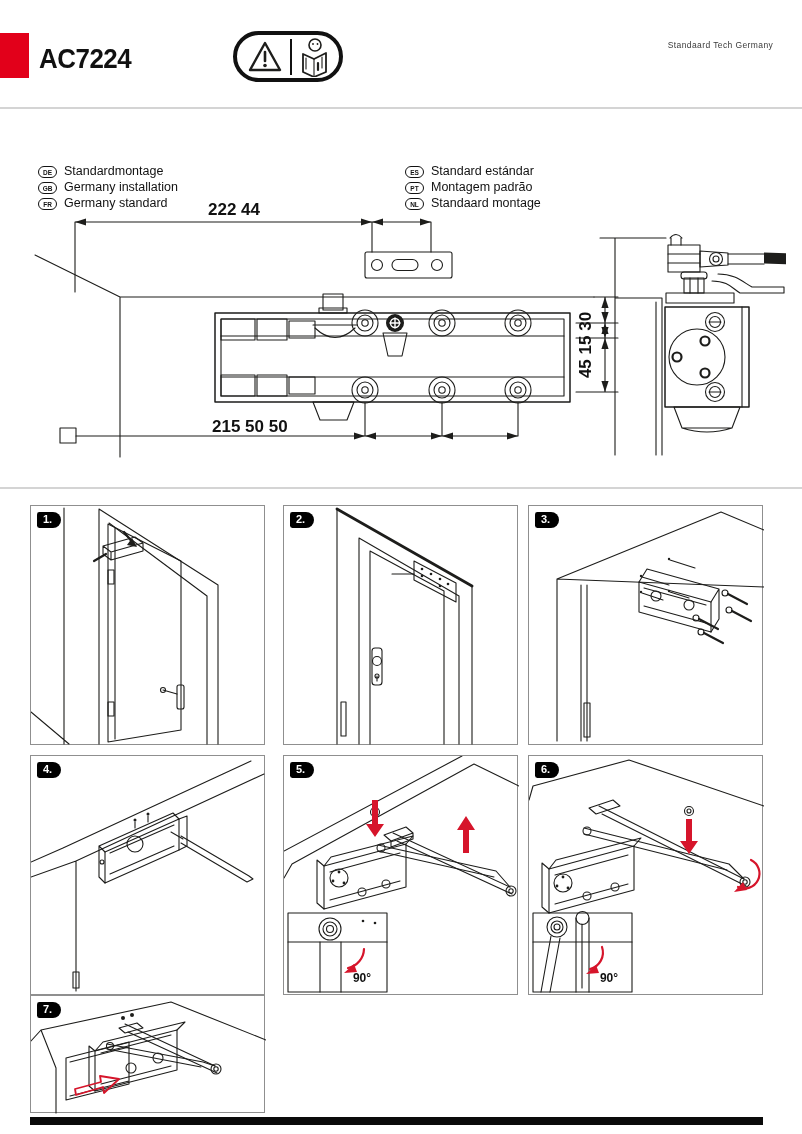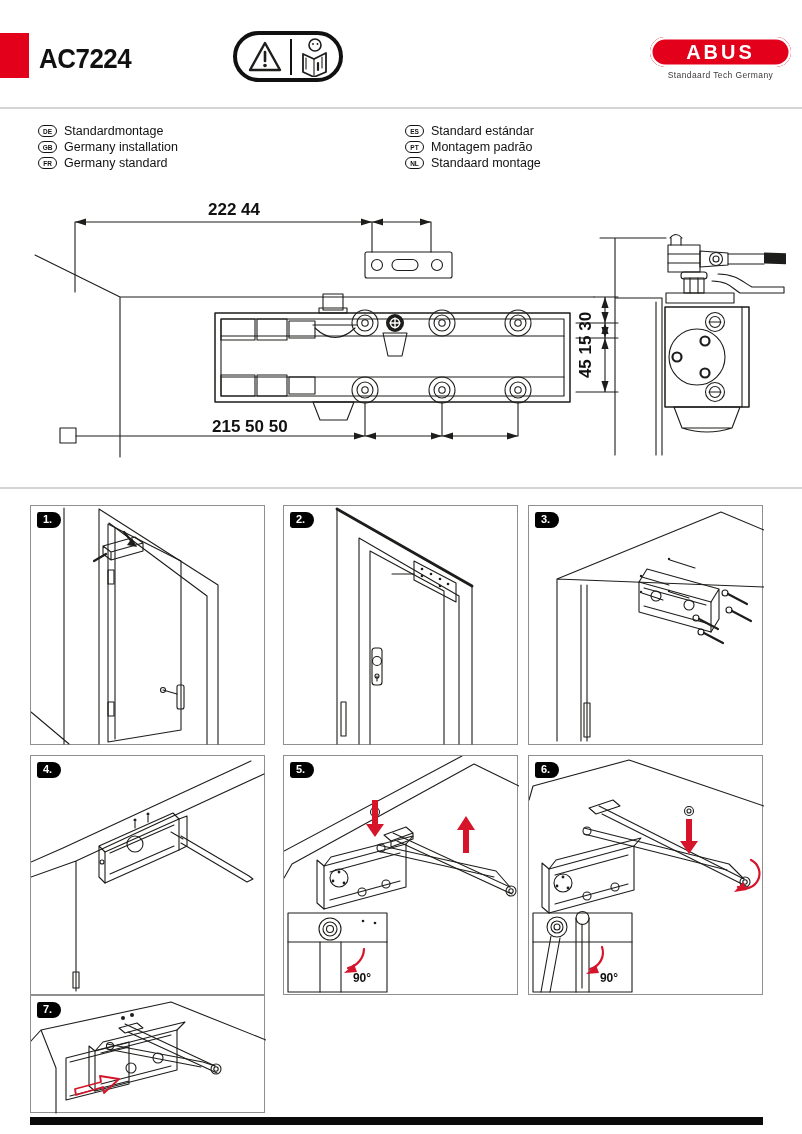--- a/index.html
+++ b/index.html
@@ -17,21 +17,21 @@
   .pill-divider{width:2.5px;height:36px;background:#111;}
   .logo-wrap{left:650px;top:37px;width:141px;text-align:center;}
   .logo-oval{width:141px;height:30px;background:var(--abus);border-radius:15px;
              box-shadow:inset 0 0 0 2.5px #fff, inset 0 0 0 4px var(--abus);
              display:flex;align-items:center;justify-content:center;}
   .logo-text{color:#fff;font-weight:bold;font-size:20px;letter-spacing:3px;transform:scaleY(1.05);}
   .logo-tagline{font-size:8.5px;color:#3a3a3a;margin-top:3px;letter-spacing:0.4px;}
   .rule{left:0;width:802px;height:2px;background:#d4d4d4;}
 
   
-  .lang-row{display:flex;align-items:center;gap:7px;font-size:12.5px;font-weight:500;white-space:nowrap;}
+  .lang-row{display:flex;align-items:flex-end;gap:7px;font-size:12.5px;font-weight:500;white-space:nowrap;margin-top:40px;}
   .lang-badge{display:inline-flex;align-items:center;justify-content:center;width:19px;height:12px;
               border:1.4px solid #111;border-radius:7px;font-size:6.5px;font-weight:bold;
               box-sizing:border-box;letter-spacing:0;}
 
   
   .art *{stroke:var(--ink);stroke-width:1.1;fill:none;stroke-linecap:round;stroke-linejoin:round;}
   .art .fill{fill:var(--ink);stroke:none;}
   .art .dot{fill:var(--ink);stroke:none;}
   .art .thick{stroke-width:2.8;}
   .art .sw2{stroke-width:2.2;}
@@ -64,23 +64,20 @@
       <circle cx="16" cy="8" r="6" style="stroke-width:1.6"></circle>
       <circle class="dot" cx="14" cy="7" r="0.9"></circle>
         <circle class="dot" cx="18.5" cy="7" r="0.9"></circle>
       <path d="M4,17 L15,22 L27,16 V35 L15,40 L4,35 Z" style="stroke-width:1.8"></path>
       <path d="M15,22 V40 M7,21 V32 M23,20 V31"></path>
       <path d="M19,26 V33" style="stroke-width:2.2"></path>
     </svg>
   </div>
 
   <div class="abs logo-wrap">
-    <div class="logo-oval">
-      <span class="logo-text">ABUS</span>
-    </div>
     <div class="logo-tagline">Standaard Tech Germany</div>
   </div>
 
   <div class="abs rule" style="top:107px;"></div>
 
   <div class="abs lang-row" style="left:38px;top:124px;">
     <span class="lang-badge">DE</span>
     <span>Standardmontage</span>
   </div>
   <div class="abs lang-row" style="left:38px;top:140px;">

